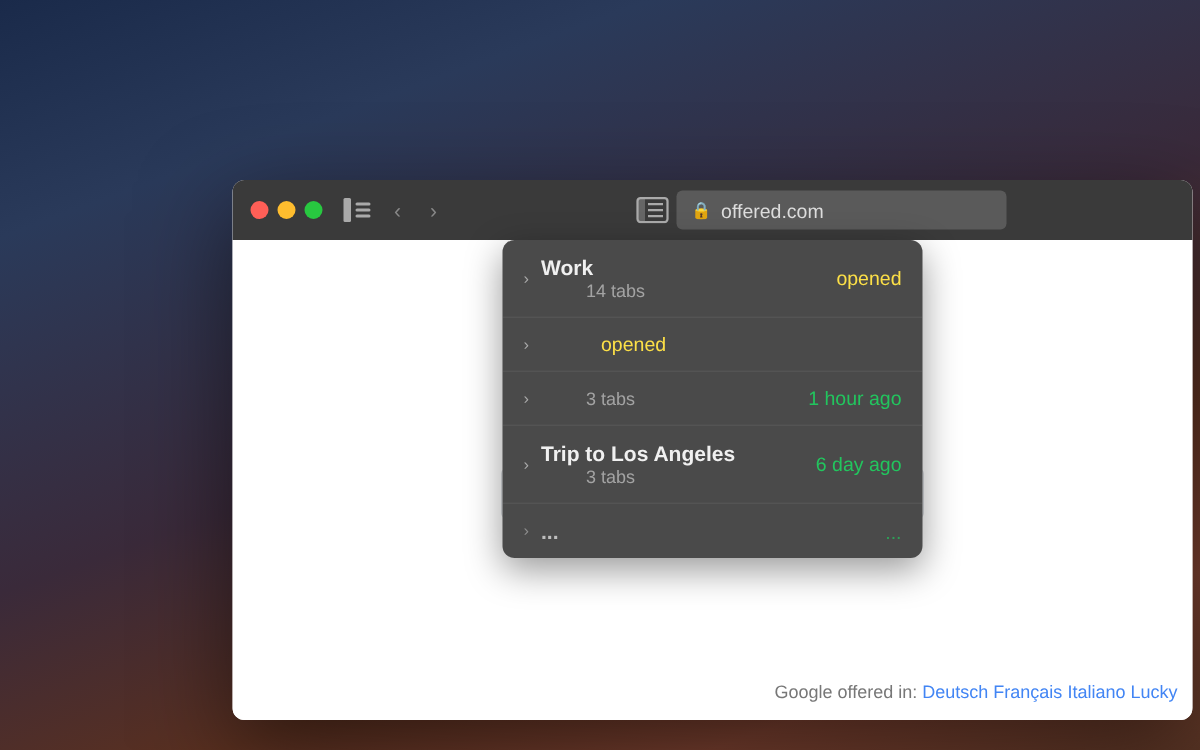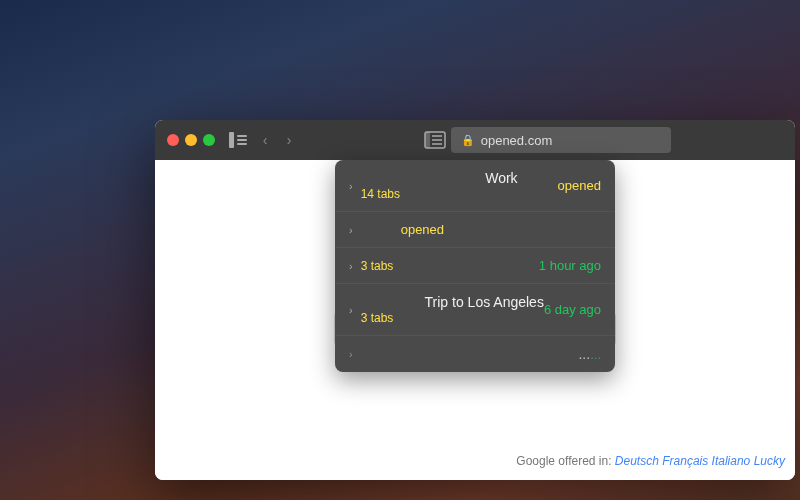--- a/index.html
+++ b/index.html
@@ -173,21 +173,20 @@
       position: absolute;
       bottom: 12px;
       right: 10px;
       font-size: 12px;
       color: #777;
     }
 
     #offered-in a {
       color: #4285f4;
       text-decoration: none;
-      font-style: italic;
     }
 
     
     #sessions-dropdown {
       position: absolute;
       top: 40px;
       left: 50%;
       transform: translateX(-50%);
       width: 280px;
       background: #4a4a4a;
@@ -224,28 +223,28 @@
       flex-shrink: 0;
     }
 
     .session-info {
       flex: 1;
     }
 
     .session-name {
       color: #f0f0f0;
       font-size: 14px;
-      font-weight: 400;
-      text-align: right;
+      font-weight: 700;
     }
 
     .session-tabs {
-      color: #fde047;
+      color: #a3a3a3;
       font-size: 12px;
       margin-top: 1px;
+      margin-left: 30px;
     }
 
     .session-status {
       font-size: 13px;
       flex-shrink: 0;
     }
 
     .status-opened {
       color: #fde047;
       margin-left: 40px;
@@ -325,21 +324,21 @@
           <rect x="1" y="1" width="20" height="16" rx="2" stroke="#aaa" stroke-width="1.5" fill="none"></rect>
           <rect x="1" y="1" width="5" height="16" rx="1" fill="#aaa" opacity="0.4"></rect>
           <line x1="8" y1="5" x2="18" y2="5" stroke="#aaa" stroke-width="1.5"></line>
           <line x1="8" y1="9" x2="18" y2="9" stroke="#aaa" stroke-width="1.5"></line>
           <line x1="8" y1="13" x2="18" y2="13" stroke="#aaa" stroke-width="1.5"></line>
         </svg>
       </div>
 
       <div id="address-bar">
         <span id="lock-icon">🔒</span>
-        <span id="url-text">opened.com</span>
+        <span id="url-text">offered.com</span>
       </div>
     </div>
   </div>
 
   <div id="sessions-dropdown">
 
     <div class="session-item">
       <span class="session-chevron">›</span>
       <div class="session-info">
         <div class="session-name">Work</div>

